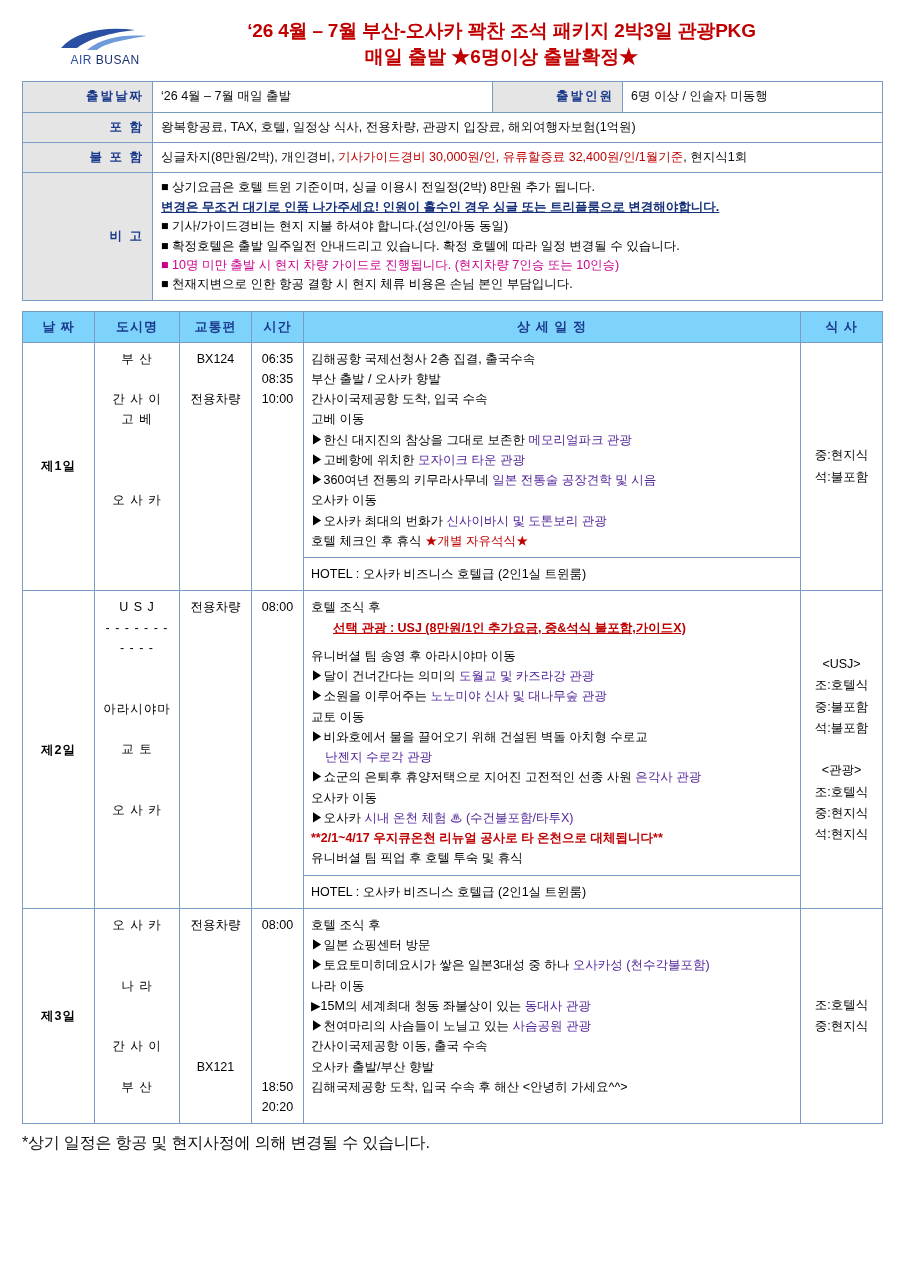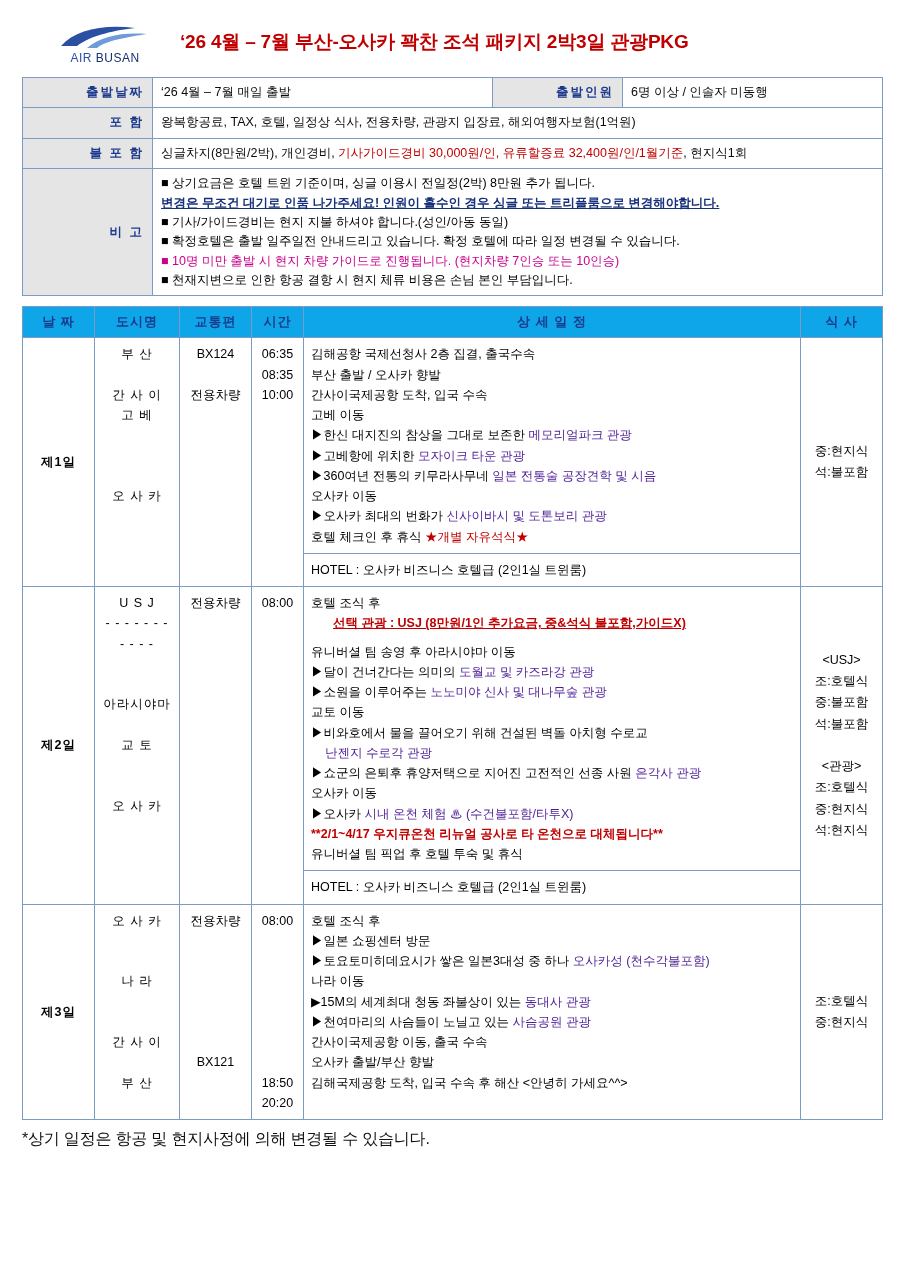--- a/index.html
+++ b/index.html
@@ -38,21 +38,21 @@
     font-size: 12px;
     font-weight: normal;
     letter-spacing: 0.5px;
     color: #1b3a8c;
     margin-top: 1px;
   }
   .logo-text .air { color: #2b4fa2; }
   .logo-text .busan { color: #17306f; }
   .title-wrap {
     flex: 1 1 auto;
-    text-align: left;
+    text-align: center;
     padding-right: 60px;
   }
   .title-line1 {
     font-size: 19px;
     font-weight: bold;
     color: #c00000;
     line-height: 1.35;
     letter-spacing: -0.2px;
   }
   .title-line2 {
@@ -89,21 +89,21 @@
   .navy { color: #16317a; }
   .red { color: #c00000; }
   .magenta { color: #c8008c; }
   .uline { text-decoration: underline; }
   .bold { font-weight: bold; }
 
   
   .itin-table { margin-top: 10px; }
   .itin-table th {
     border: 1px solid #7a9bc4;
-    background: #0ea5e9;
+    background: #7dd3fc;
     color: #1b3a8c;
     font-weight: bold;
     font-size: 13px;
     padding: 6px 2px;
     letter-spacing: 1px;
   }
   .itin-table td {
     border: 1px solid #7a9bc4;
     font-size: 12.5px;
     vertical-align: top;
@@ -144,20 +144,21 @@
         <path d="M4 22 C 18 6, 46 0, 78 4 C 60 6, 34 11, 20 22 Z" fill="#2b4fa2"></path>
         <path d="M30 24 C 44 12, 66 8, 90 10 C 70 13, 48 17, 40 24 Z" fill="#6f9bd8"></path>
       </svg>
       <div class="logo-text">
         <span class="air">AIR</span>
         <span class="busan">BUSAN</span>
       </div>
     </div>
     <div class="title-wrap">
       <div class="title-line1">‘26 4월 – 7월 부산-오사카 꽉찬 조석 패키지 2박3일 관광PKG</div>
+      <div class="title-line2">매일 출발 ★6명이상 출발확정★</div>
     </div>
   </div>
 
   <table class="info-table">
     <colgroup>
       <col style="width:130px">
         <col style="width:340px">
         <col style="width:130px">
         <col>
     </colgroup>

